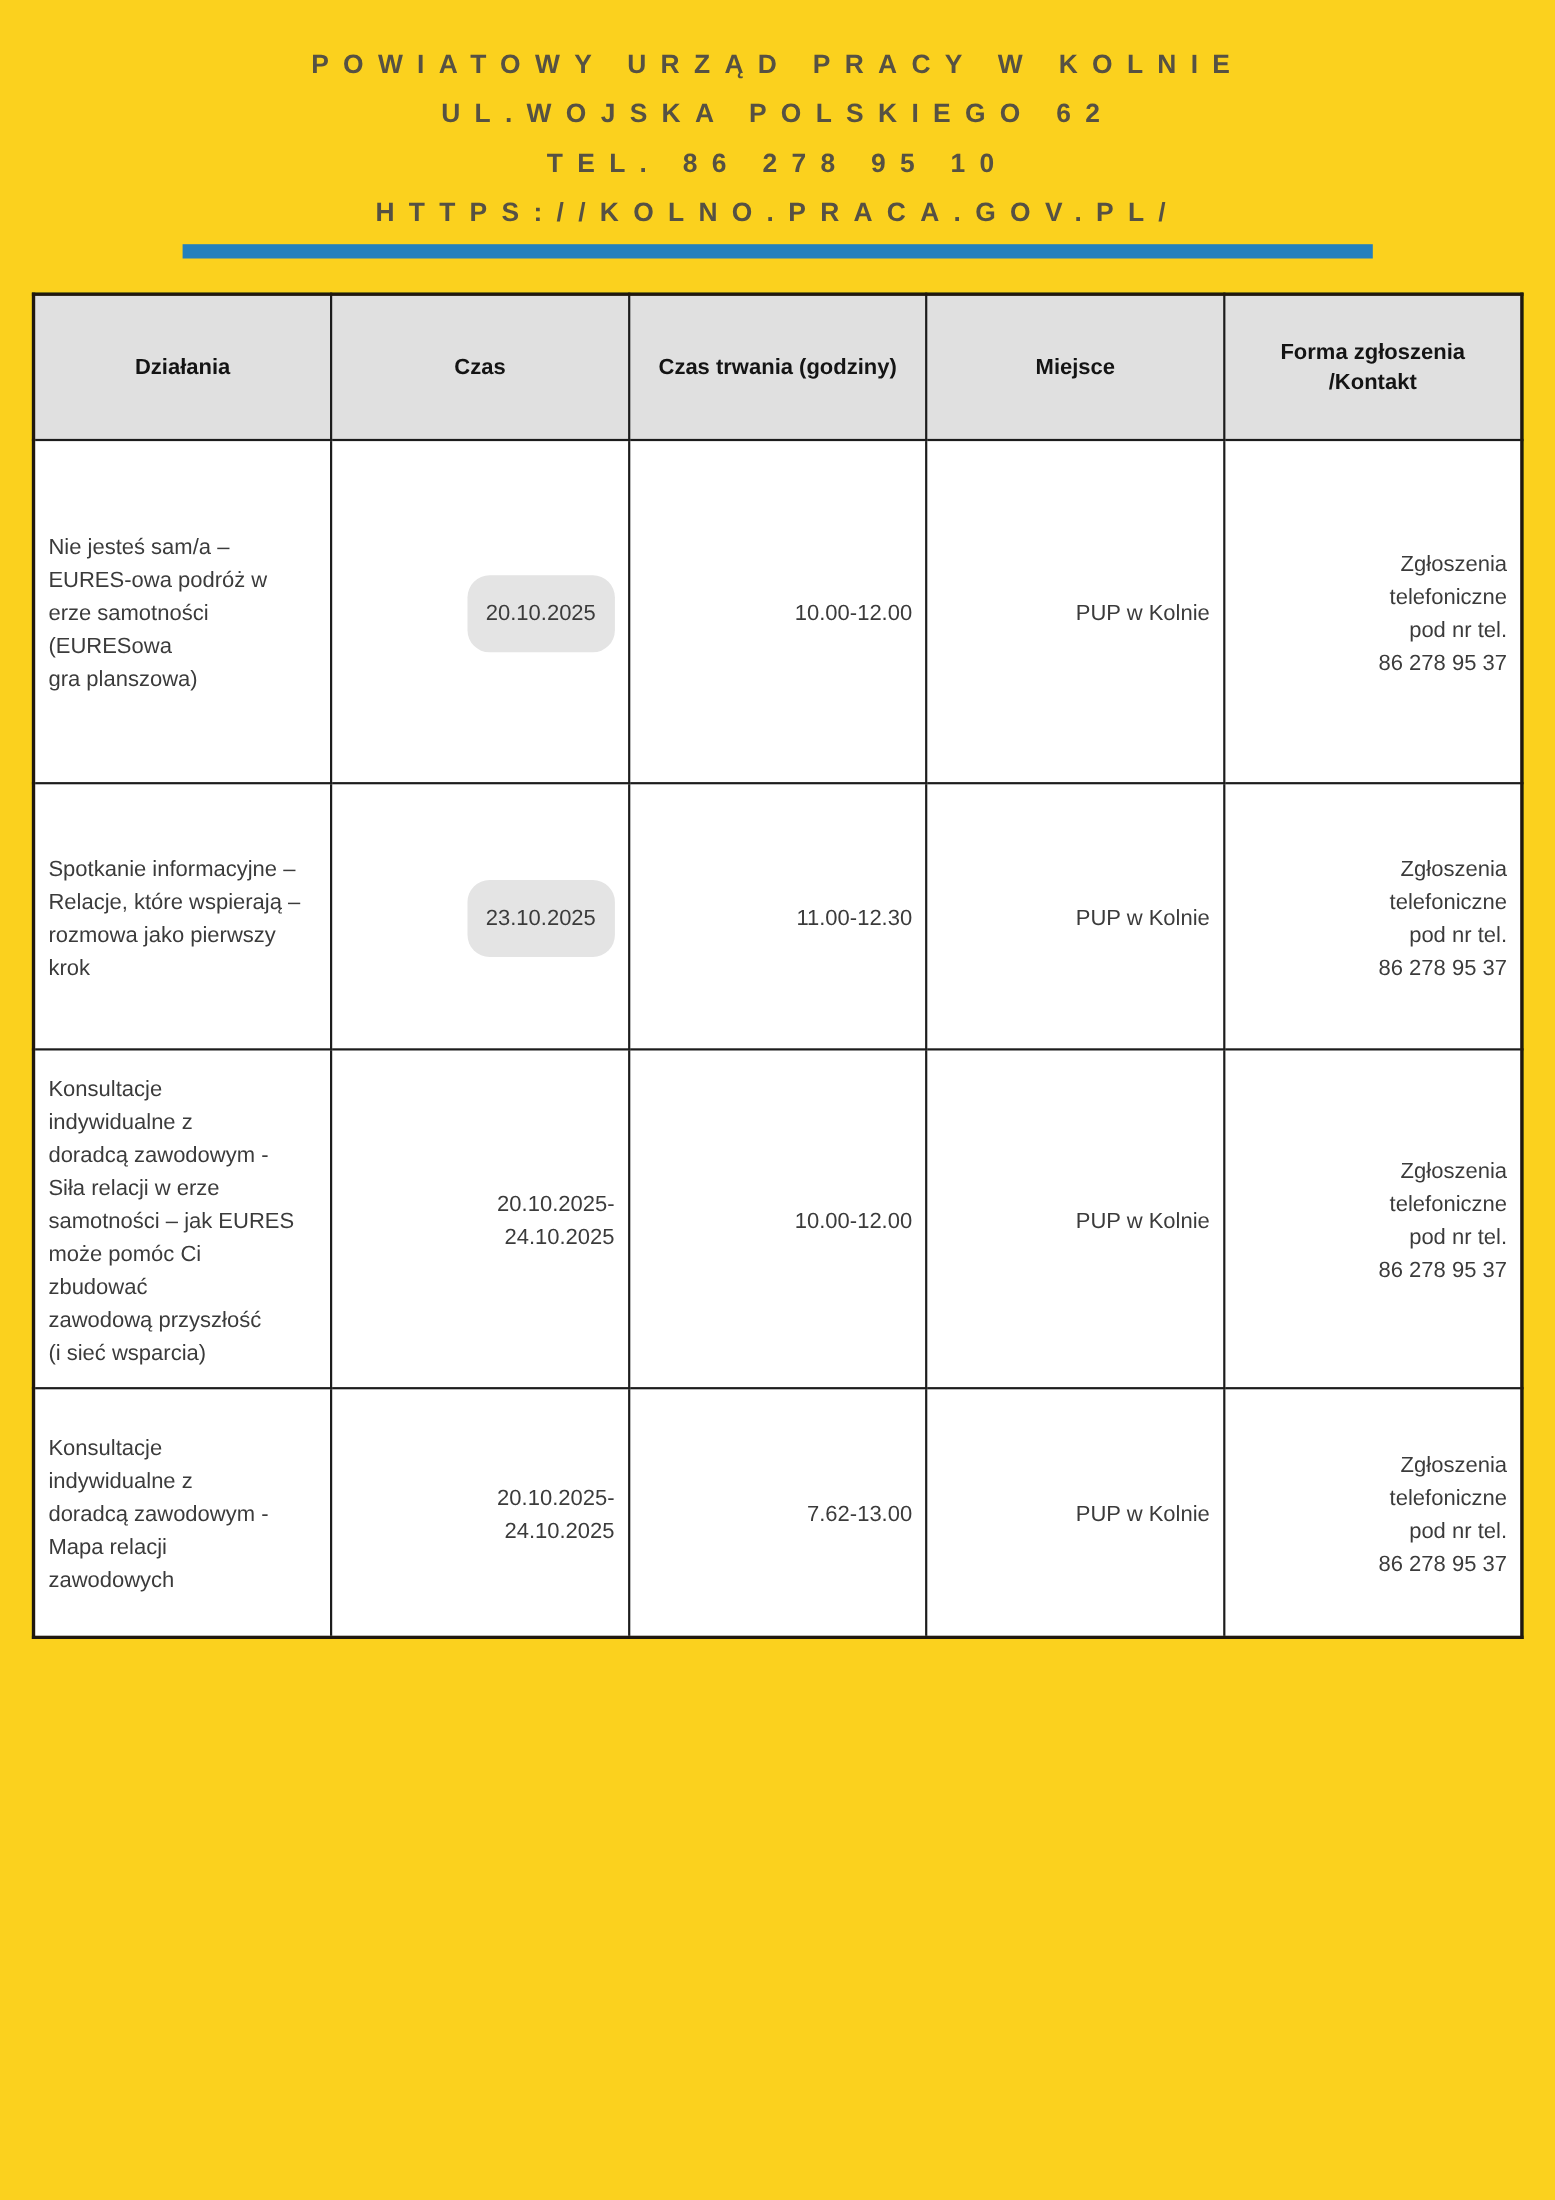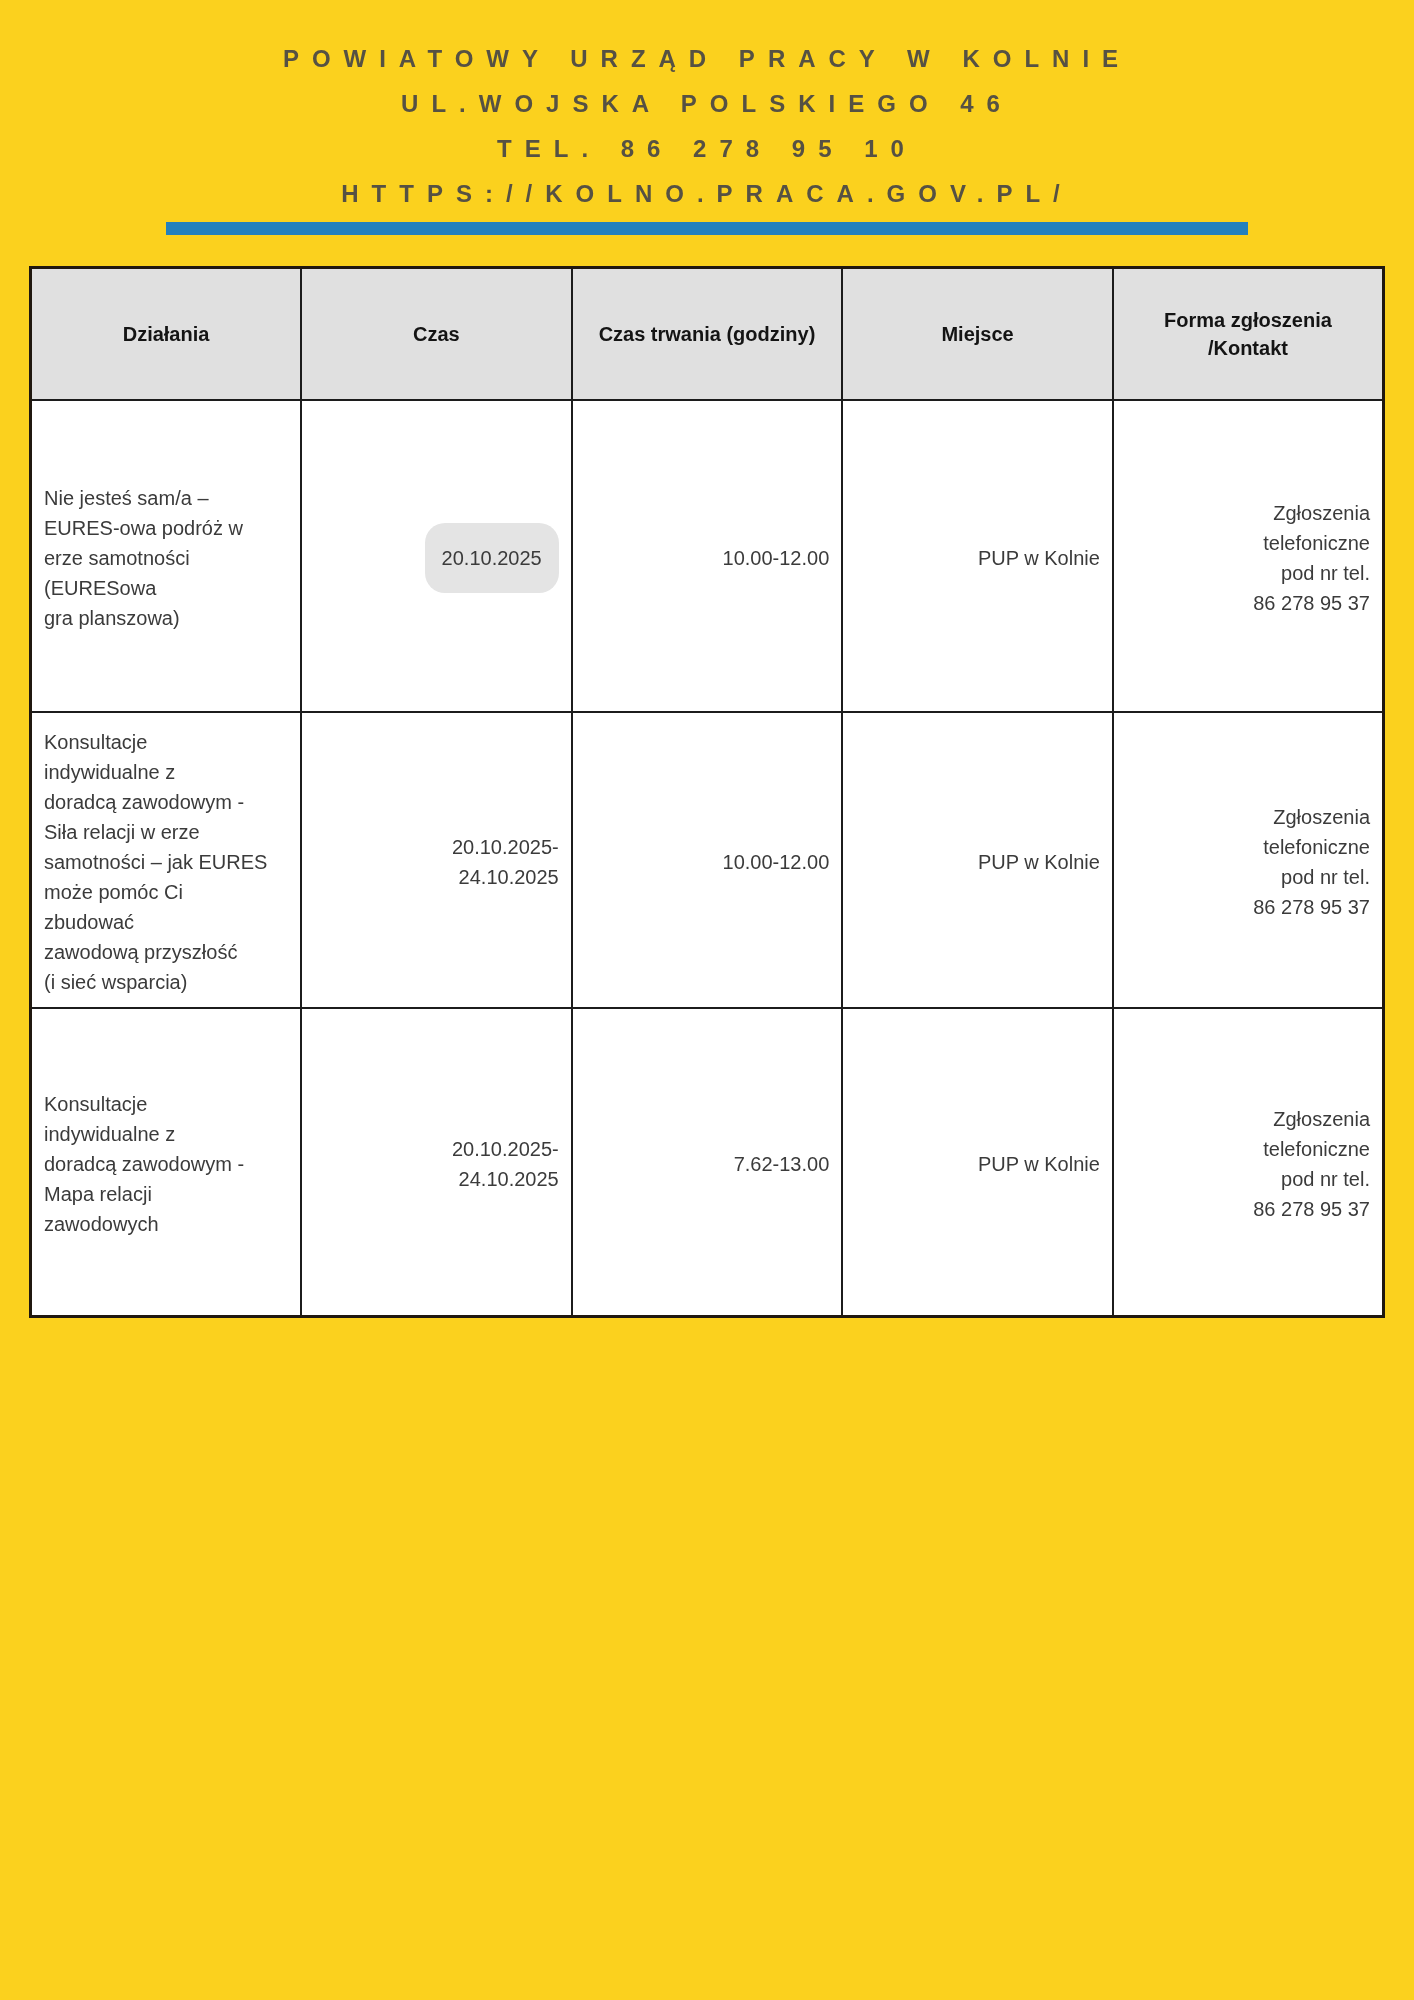--- a/index.html
+++ b/index.html
@@ -79,21 +79,21 @@
     white-space: nowrap;
   }
 </style>
 </head>
 <body>
 
 <div class="page">
 
   <div class="org-header">
     <div class="org-line">POWIATOWY URZĄD PRACY W KOLNIE</div>
-    <div class="org-line">UL.WOJSKA POLSKIEGO 46</div>
+    <div class="org-line">UL.WOJSKA POLSKIEGO 62</div>
     <div class="org-line">TEL. 86 278 95 10</div>
     <div class="org-line">HTTPS://KOLNO.PRACA.GOV.PL/</div>
   </div>
 
   <div class="divider"></div>
 
   <table class="schedule">
     <colgroup>
       <col>
         <col>
@@ -113,20 +113,33 @@
     </thead>
     <tbody>
       <tr>
         <td class="activity">Nie jesteś sam/a –
 EURES-owa podróż w
 erze samotności
 (EURESowa
 gra planszowa)</td>
         <td class="center"><span class="pill">20.10.2025</span></td>
         <td class="center">10.00-12.00</td>
+        <td class="center">PUP w Kolnie</td>
+        <td class="center">Zgłoszenia
+telefoniczne
+pod nr tel.
+86 278 95 37</td>
+      </tr>
+      <tr>
+        <td class="activity">Spotkanie informacyjne –
+Relacje, które wspierają –
+rozmowa jako pierwszy
+krok</td>
+        <td class="center"><span class="pill">23.10.2025</span></td>
+        <td class="center">11.00-12.30</td>
         <td class="center">PUP w Kolnie</td>
         <td class="center">Zgłoszenia
 telefoniczne
 pod nr tel.
 86 278 95 37</td>
       </tr>
       <tr>
         <td class="activity">Konsultacje
 indywidualne z
 doradcą zawodowym -

